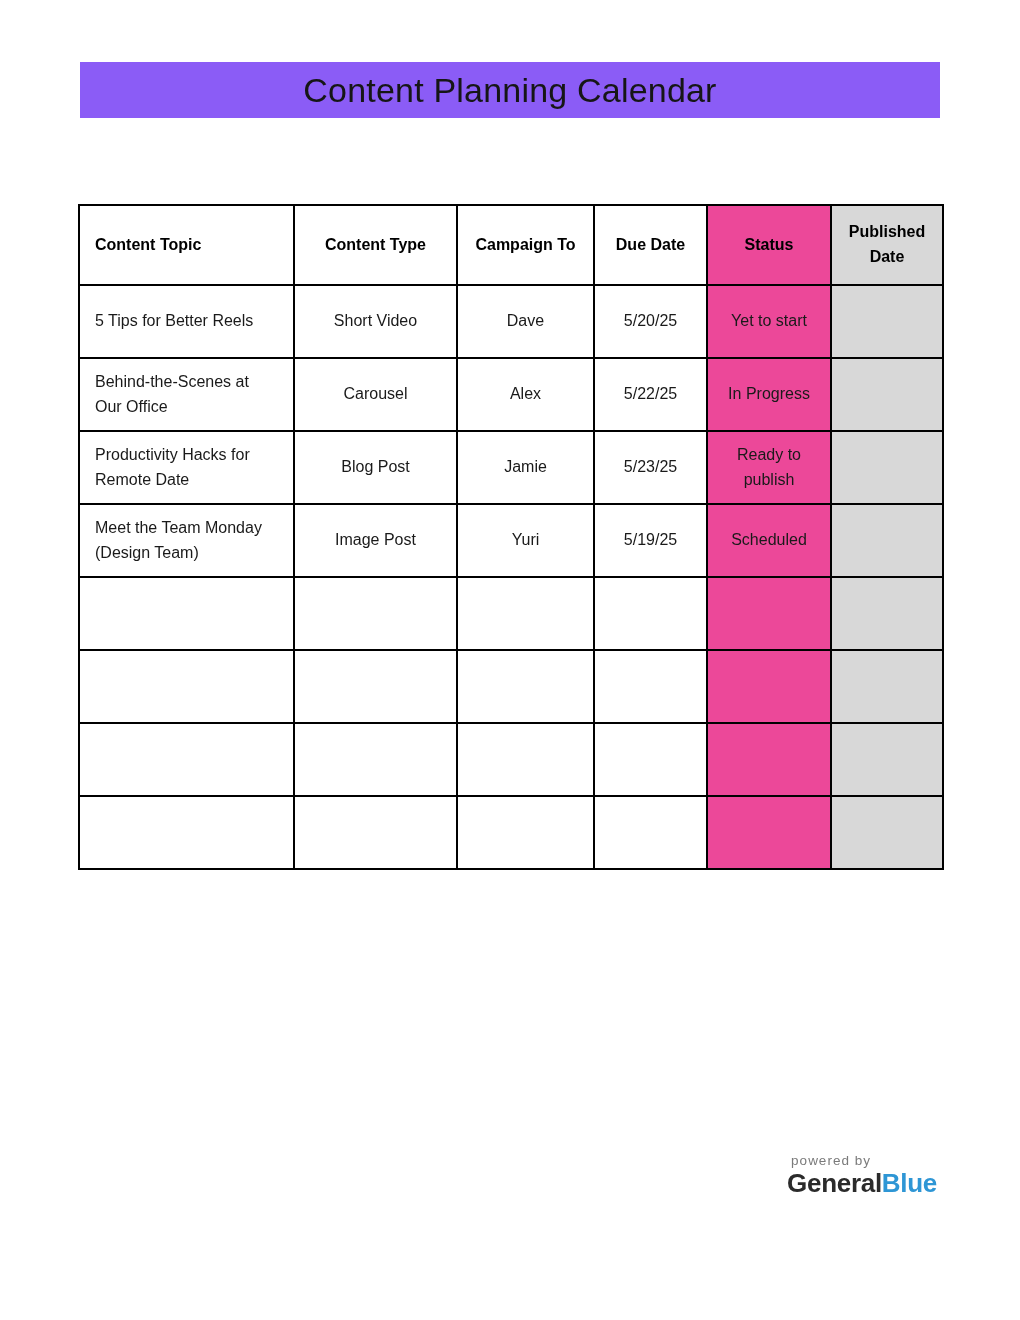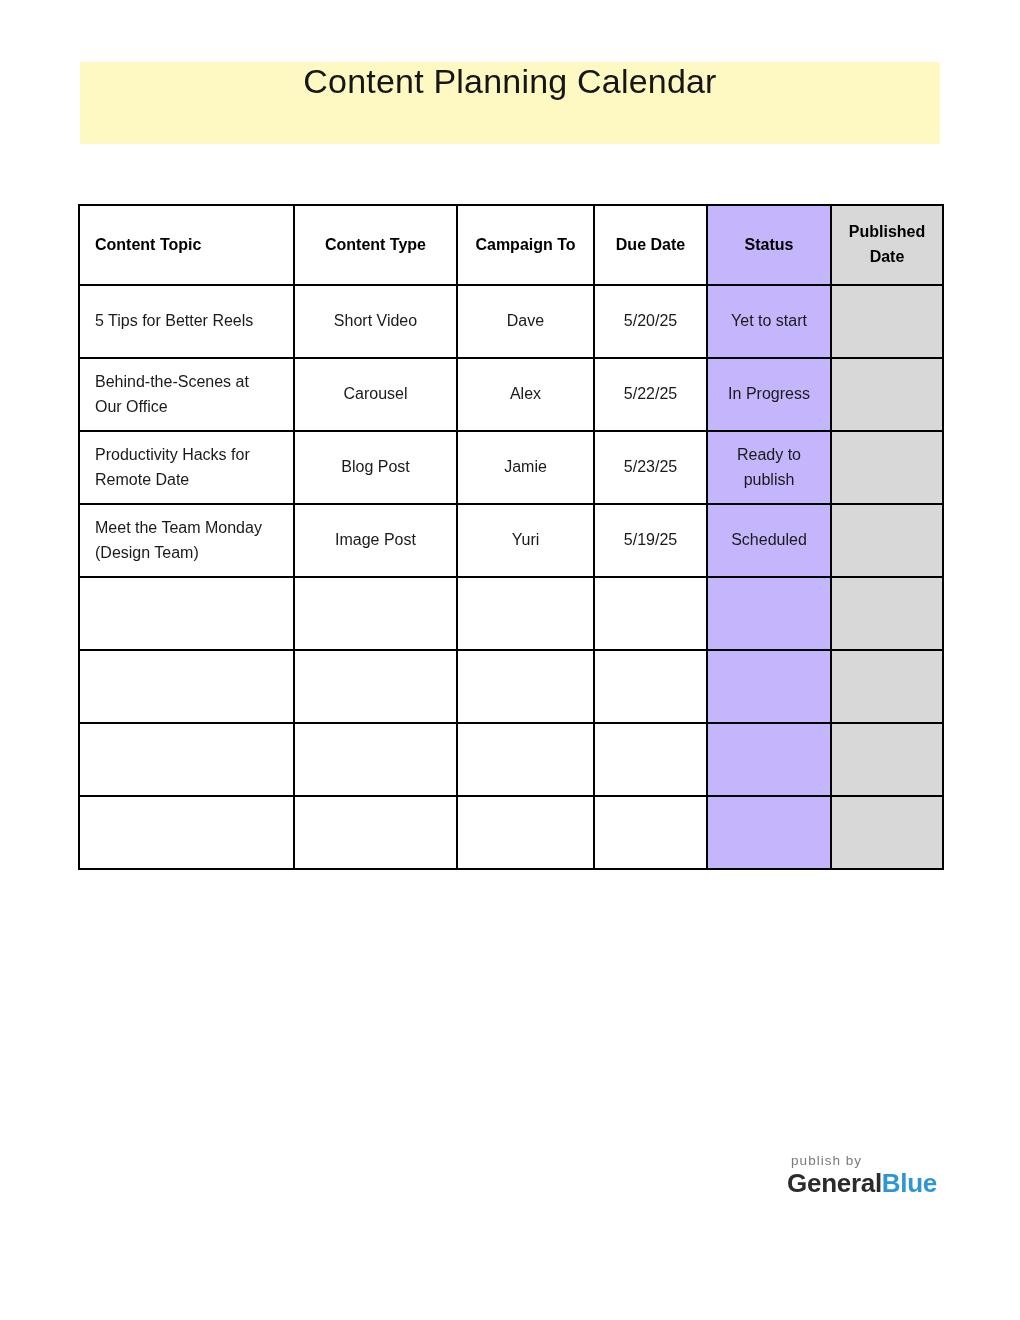--- a/index.html
+++ b/index.html
@@ -8,23 +8,23 @@
     position:relative;
     background:#ffffff;
     font-family:"Liberation Sans", sans-serif;
     color:#1a1a1a;
   }
 
   
   .banner {
     position:absolute;
     left:80px; top:62px;
-    width:860px; height:82px;
-    background:#fef9c3;
-    display:flex; justify-content:center;
+    width:860px; height:56px;
+    background:#8b5cf6;
+    display:flex; align-items:center; justify-content:center;
   }
   .banner .title {
     font-size:34px;
     font-weight:400;
     color:#161616;
     letter-spacing:0.2px;
   }
 
   
   .table-wrap {
@@ -46,21 +46,21 @@
   }
   thead tr { height:80px; }
   tbody tr { height:73px; }
   th { font-weight:700; color:#000000; padding:4px 8px; }
   td { font-weight:400; color:#1a1a1a; padding:6px 10px; }
   th.col-topic, td.col-topic {
     text-align:left;
     padding-left:15px;
     padding-right:22px;
   }
-  .bg-status    { background:#c4b5fd; }
+  .bg-status    { background:#ec4899; }
   .bg-published { background:#d8d8d8; }
 
   
   .footer {
     position:absolute;
     top:1153px;
     right:83px;
     text-align:left;
   }
   .powered-by {
@@ -169,15 +169,15 @@
         <td></td>
         <td></td>
         <td class="bg-status"></td>
         <td class="bg-published"></td>
       </tr>
     </tbody>
   </table>
 </div>
 
 <div class="footer">
-  <div class="powered-by">publish by</div>
+  <div class="powered-by">powered by</div>
   <div class="brand"><span class="general">General</span><span class="blue">Blue</span></div>
 </div>
 
 </body></html>

